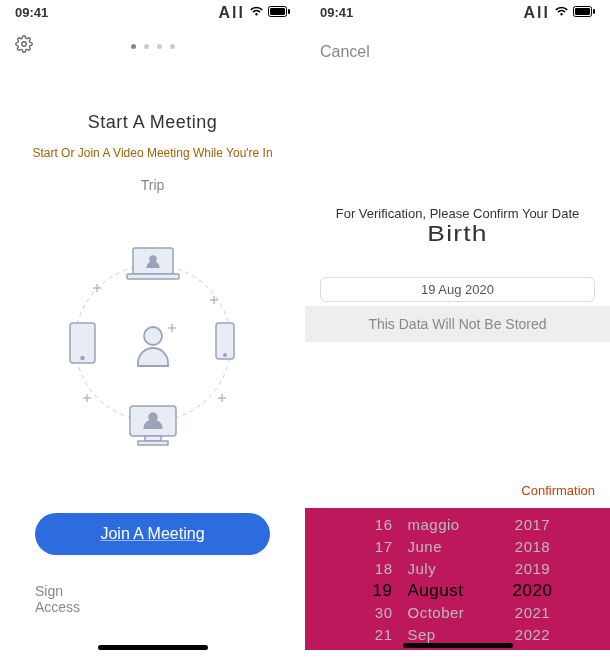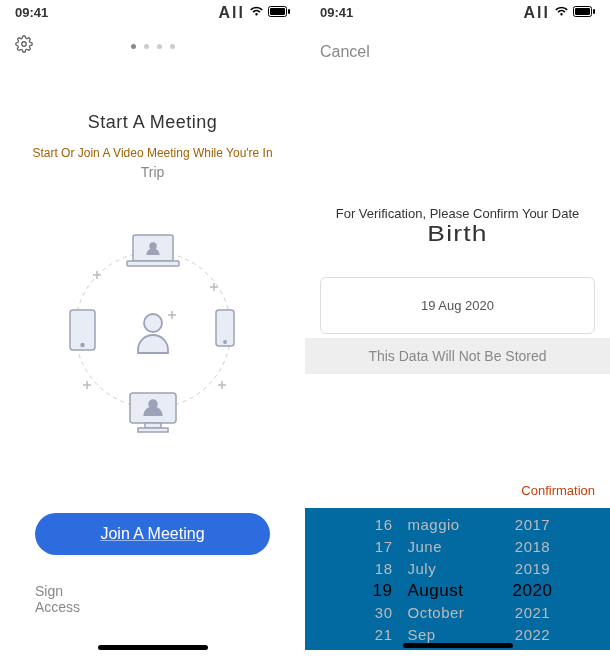--- a/index.html
+++ b/index.html
@@ -64,21 +64,21 @@
     }
     .welcome-sub {
       margin-top: 12px;
       font-size: 12px;
       color: #a16207;
       line-height: 1.4;
     }
     .welcome-sub2 {
       font-size: 14px;
       color: #888;
-      margin-top: 2px;
+      margin-top: 15px;
     }
 
     .illustration {
       margin-top: 35px;
       display: flex;
       justify-content: center;
     }
 
     .bottom-area {
       position: absolute;
@@ -135,21 +135,21 @@
     .verify-title {
       font-size: 22px;
       font-weight: 400;
       letter-spacing: 1px;
       transform: scaleX(1.2);
     }
     .date-display {
       border: 1px solid #ddd;
       border-radius: 6px;
       margin: 30px 15px 0;
-      padding: 20px;
+      padding: 4px;
       text-align: center;
       font-size: 13px;
       color: #555;
     }
     .store-note {
       background: #eee;
       text-align: center;
       font-size: 14px;
       color: #888;
       padding: 10px 5px;
@@ -160,21 +160,21 @@
       right: 15px;
       bottom: 162px;
       font-size: 13px;
       color: #c2410c;
     }
 
     .picker {
       position: absolute;
       bottom: 10px;
       left: 0; right: 0;
-      background: #0369a1;
+      background: #be185d;
       height: 142px;
       overflow: hidden;
     }
     .picker-cols {
       display: flex;
       justify-content: center;
       gap: 15px;
       padding-top: 6px;
       position: relative;
     }

